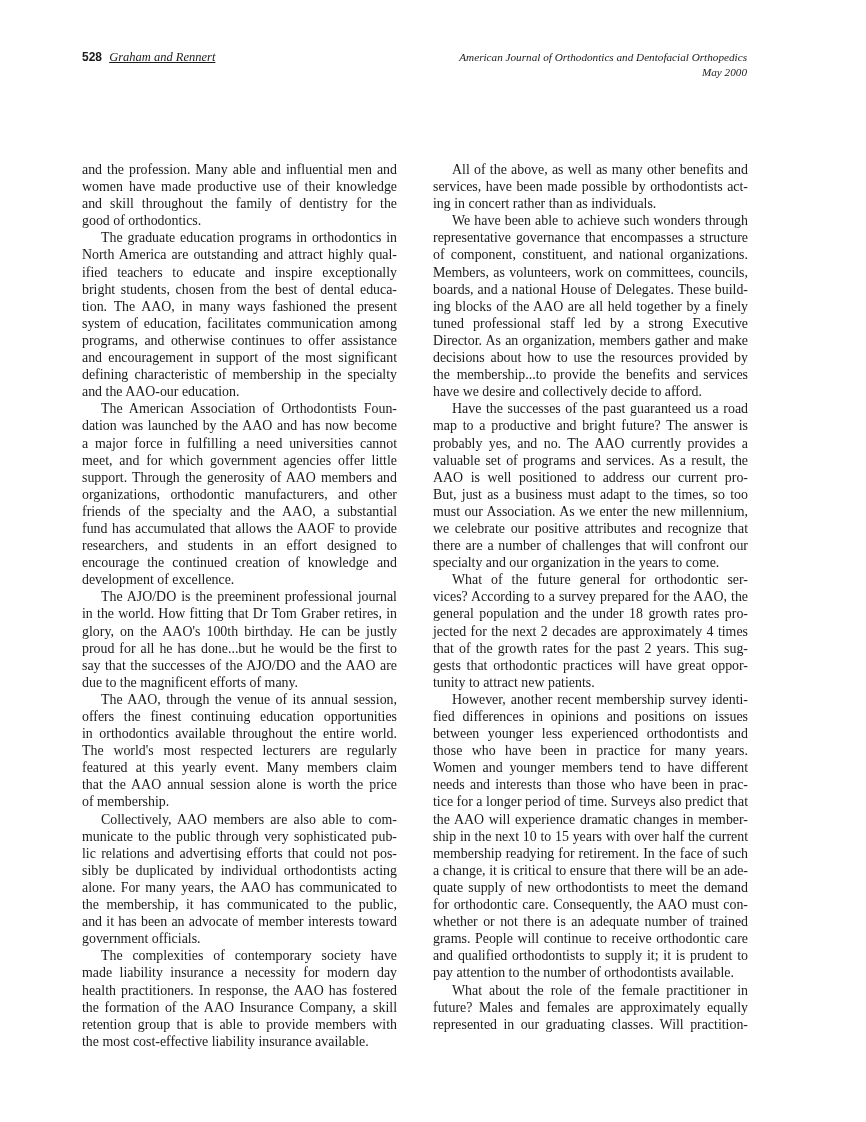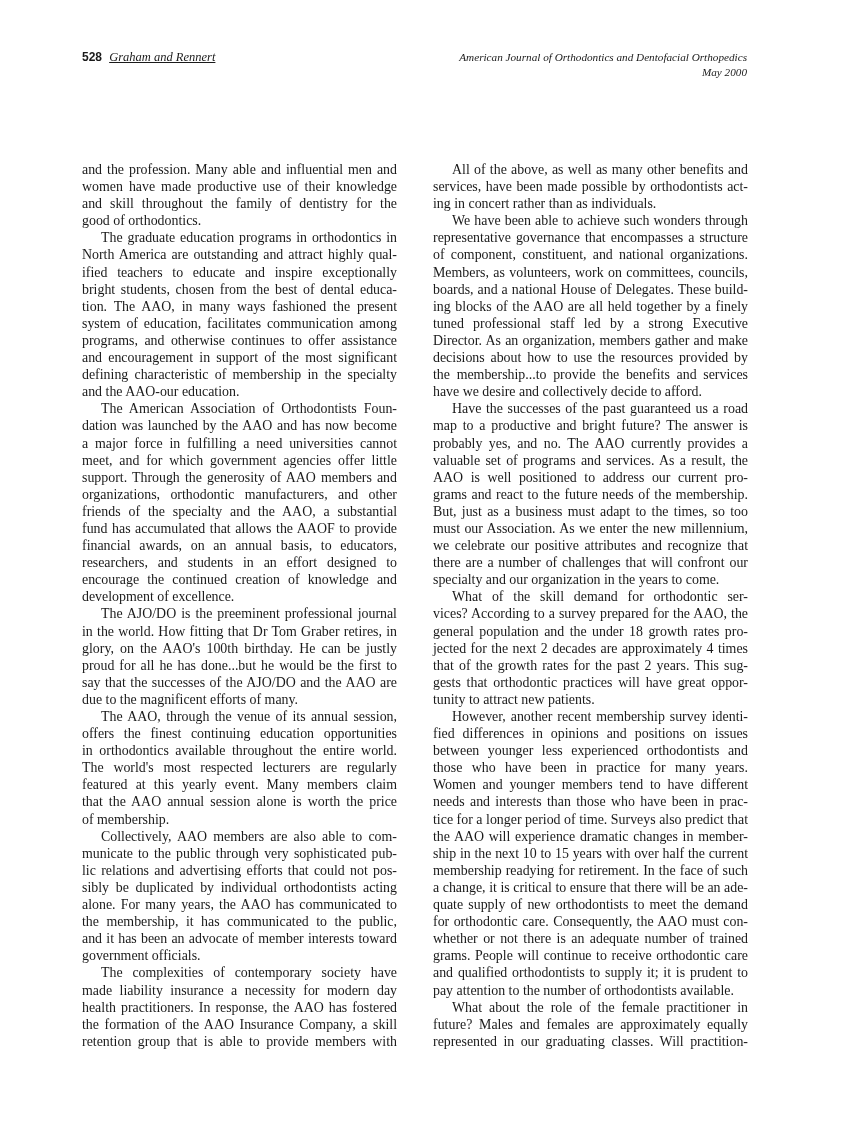--- a/index.html
+++ b/index.html
@@ -56,21 +56,20 @@
       <div class="line">defining characteristic of membership in the specialty</div>
       <div class="line last">and the AAO-our education.</div>
       <div class="line indent">The American Association of Orthodontists Foun-</div>
       <div class="line">dation was launched by the AAO and has now become</div>
       <div class="line">a major force in fulfilling a need universities cannot</div>
       <div class="line">meet, and for which government agencies offer little</div>
       <div class="line">support. Through the generosity of AAO members and</div>
       <div class="line">organizations, orthodontic manufacturers, and other</div>
       <div class="line">friends of the specialty and the AAO, a substantial</div>
       <div class="line">fund has accumulated that allows the AAOF to provide</div>
-      <div class="line">financial awards, on an annual basis, to educators,</div>
       <div class="line">researchers, and students in an effort designed to</div>
       <div class="line">encourage the continued creation of knowledge and</div>
       <div class="line last">development of excellence.</div>
       <div class="line indent"><span>The </span><span class="it">AJO/DO</span><span> is the preeminent professional journal</span></div>
       <div class="line">in the world. How fitting that Dr Tom Graber retires, in</div>
       <div class="line">glory, on the AAO's 100th birthday. He can be justly</div>
       <div class="line">proud for all he has done...but he would be the first to</div>
       <div class="line"><span>say that the successes of the </span><span class="it">AJO/DO</span><span> and the AAO are</span></div>
       <div class="line last">due to the magnificent efforts of many.</div>
       <div class="line indent">The AAO, through the venue of its annual session,</div>
@@ -86,20 +85,21 @@
       <div class="line">sibly be duplicated by individual orthodontists acting</div>
       <div class="line">alone. For many years, the AAO has communicated to</div>
       <div class="line">the membership, it has communicated to the public,</div>
       <div class="line">and it has been an advocate of member interests toward</div>
       <div class="line last">government officials.</div>
       <div class="line indent">The complexities of contemporary society have</div>
       <div class="line">made liability insurance a necessity for modern day</div>
       <div class="line">health practitioners. In response, the AAO has fostered</div>
       <div class="line">the formation of the AAO Insurance Company, a skill</div>
       <div class="line">retention group that is able to provide members with</div>
+      <div class="line last">the most cost-effective liability insurance available.</div>
     </section>
   <section class="column right" id="col-right">
       <div class="line indent">All of the above, as well as many other benefits and</div>
       <div class="line">services, have been made possible by orthodontists act-</div>
       <div class="line last">ing in concert rather than as individuals.</div>
       <div class="line indent">We have been able to achieve such wonders through</div>
       <div class="line">representative governance that encompasses a structure</div>
       <div class="line">of component, constituent, and national organizations.</div>
       <div class="line">Members, as volunteers, work on committees, councils,</div>
       <div class="line">boards, and a national House of Delegates. These build-</div>
@@ -107,27 +107,26 @@
       <div class="line">tuned professional staff led by a strong Executive</div>
       <div class="line">Director. As an organization, members gather and make</div>
       <div class="line">decisions about how to use the resources provided by</div>
       <div class="line">the membership...to provide the benefits and services</div>
       <div class="line last">have we desire and collectively decide to afford.</div>
       <div class="line indent">Have the successes of the past guaranteed us a road</div>
       <div class="line">map to a productive and bright future? The answer is</div>
       <div class="line">probably yes, and no. The AAO currently provides a</div>
       <div class="line">valuable set of programs and services. As a result, the</div>
       <div class="line">AAO is well positioned to address our current pro-</div>
-      <div class="line">grams and react to the future needs of the membership.</div>
       <div class="line">But, just as a business must adapt to the times, so too</div>
       <div class="line">must our Association. As we enter the new millennium,</div>
       <div class="line">we celebrate our positive attributes and recognize that</div>
       <div class="line">there are a number of challenges that will confront our</div>
       <div class="line last">specialty and our organization in the years to come.</div>
-      <div class="line indent">What of the skill demand for orthodontic ser-</div>
+      <div class="line indent">What of the future general for orthodontic ser-</div>
       <div class="line">vices? According to a survey prepared for the AAO, the</div>
       <div class="line">general population and the under 18 growth rates pro-</div>
       <div class="line">jected for the next 2 decades are approximately 4 times</div>
       <div class="line">that of the growth rates for the past 2 years. This sug-</div>
       <div class="line">gests that orthodontic practices will have great oppor-</div>
       <div class="line last">tunity to attract new patients.</div>
       <div class="line indent">However, another recent membership survey identi-</div>
       <div class="line">fied differences in opinions and positions on issues</div>
       <div class="line">between younger less experienced orthodontists and</div>
       <div class="line">those who have been in practice for many years.</div>

